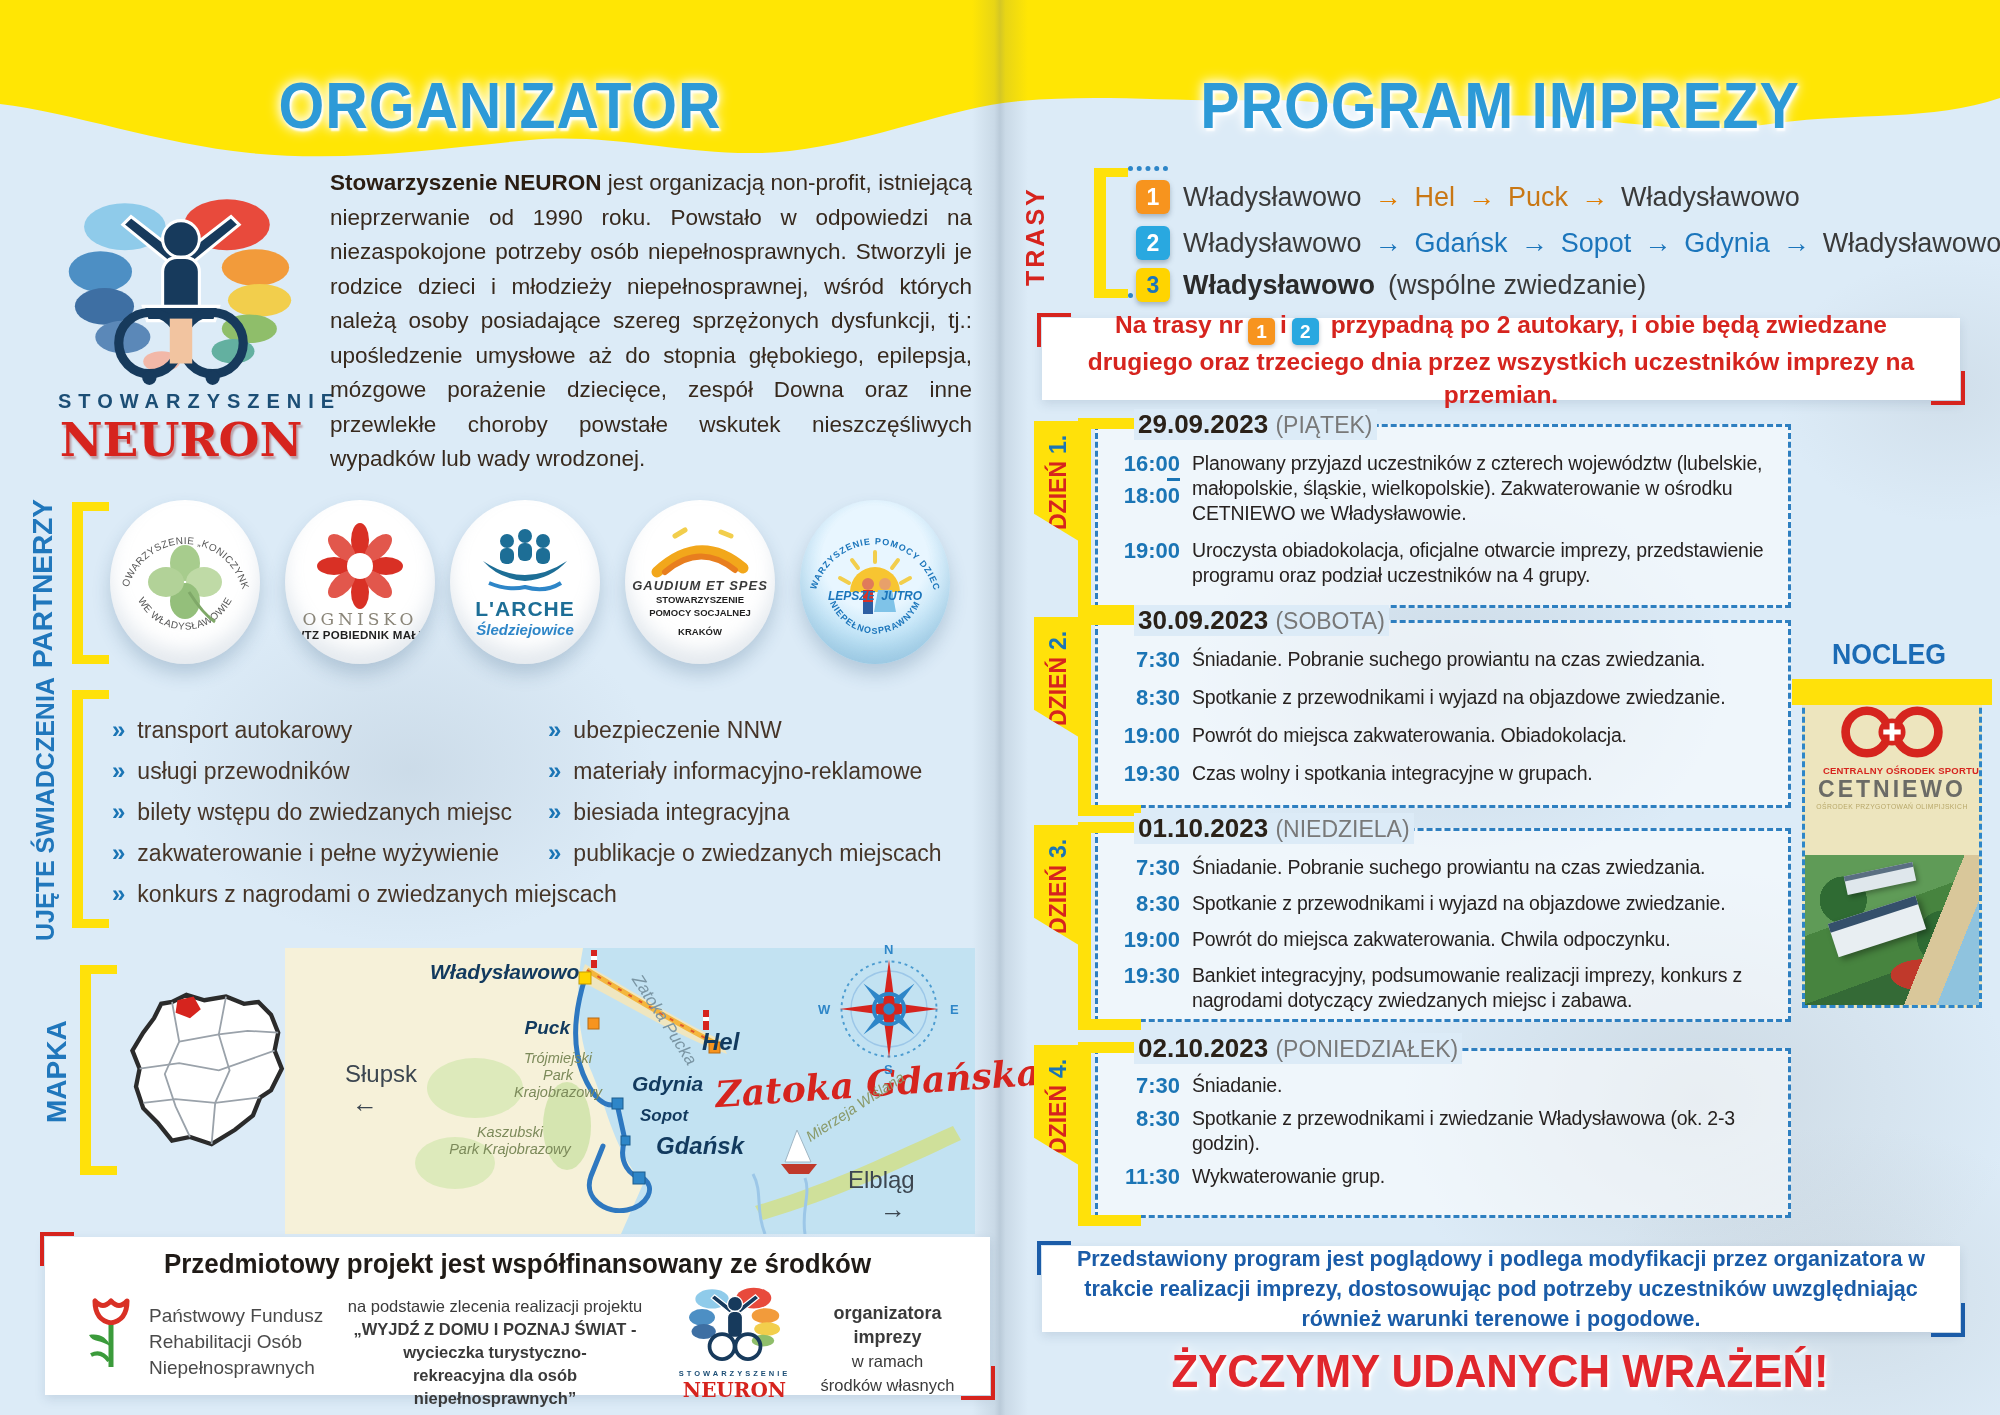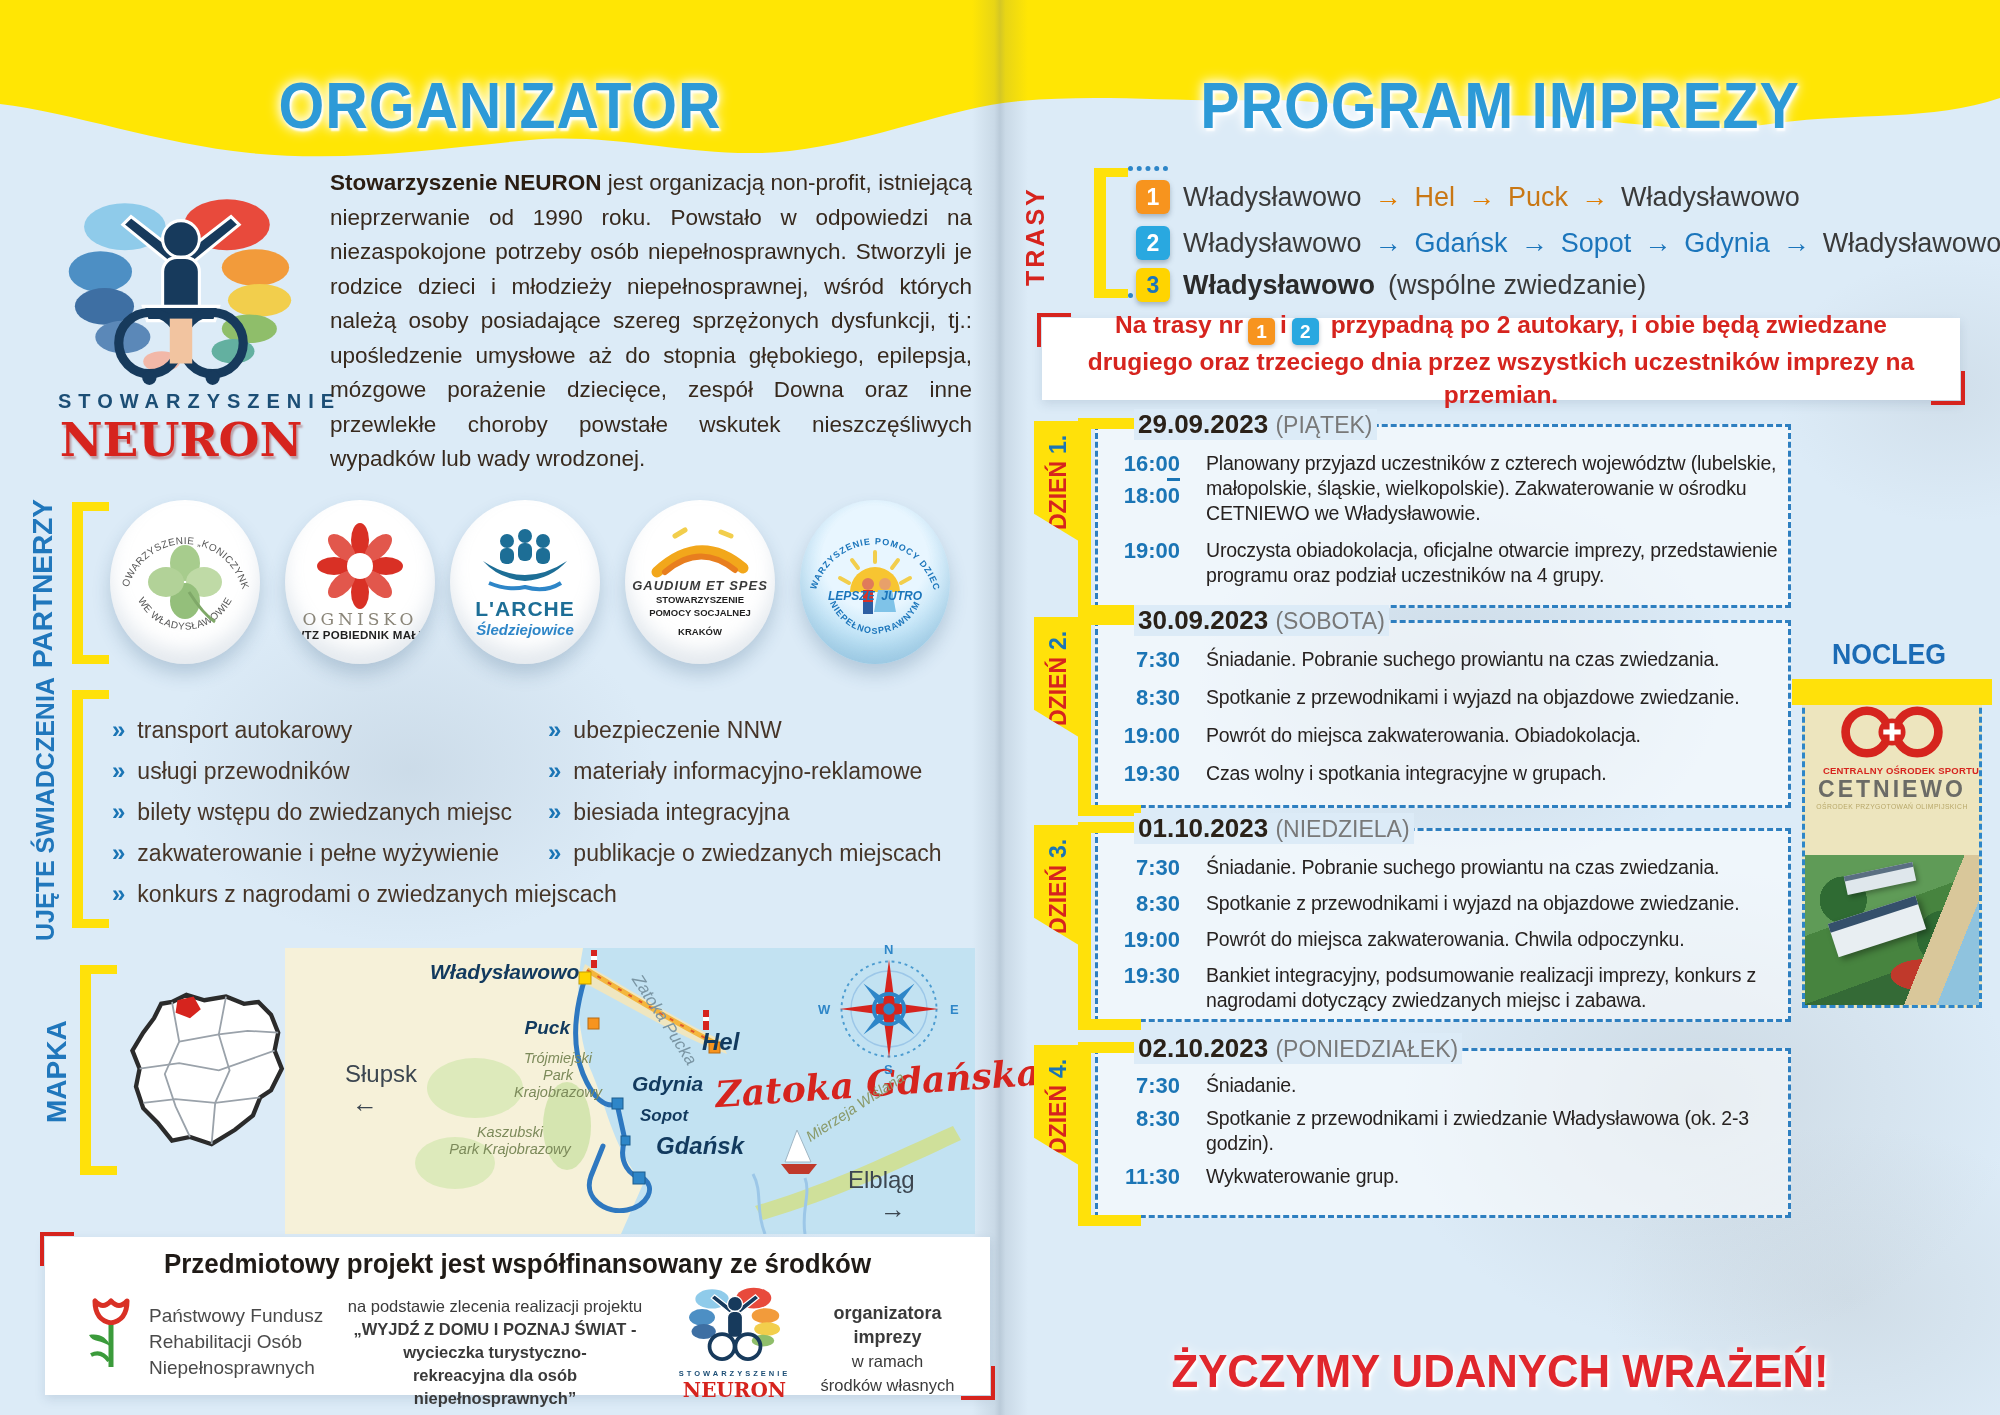--- a/index.html
+++ b/index.html
@@ -83,21 +83,21 @@
     display:flex;align-items:center;justify-content:center;box-shadow:0 4px 10px rgba(60,90,120,.15);}
   .rednote p{margin:0;padding:4px 34px;text-align:center;font-size:24.5px;line-height:33px;color:#d6241e;font-weight:600;}
   .badge{display:inline-flex;width:27px;height:27px;border-radius:5px;align-items:center;justify-content:center;
     font-size:19px;font-weight:800;color:#fff;vertical-align:-5px;margin:0 5px;box-shadow:0 2px 4px rgba(60,80,100,.35);}
   .badge-o{background:#f7941e;} .badge-b{background:#29a8e0;}
   .daybox{position:absolute;border:3px dashed #2e7fc0;background:rgba(255,255,255,.55);}
   .daydate{position:absolute;top:-18px;left:36px;background:#dcebf7;padding:0 4px;font-size:26px;color:#2a2118;white-space:nowrap;}
   .daydate b{font-weight:800;}
   .daydate .wd{color:#787878;font-size:23px;font-weight:400;}
   .dayrows{position:absolute;left:14px;right:10px;top:24px;display:flex;flex-direction:column;}
-  .dayrow{display:grid;grid-template-columns:68px 1fr;column-gap:26px;align-items:start;}
+  .dayrow{display:grid;grid-template-columns:68px 1fr;column-gap:12px;align-items:start;}
   .daytime{font-size:22px;font-weight:800;color:#1b75b5;text-align:right;line-height:25px;}
   .daytime.stack{display:flex;flex-direction:column;align-items:flex-end;}
   .tdash{width:13px;border-bottom:3px solid #1b75b5;margin:2px 0;}
   .daytext{font-size:19.5px;line-height:25px;color:#272220;letter-spacing:-.2px;}
   .dayflag{position:absolute;left:-64px;top:-6px;width:48px;height:122px;background:#ffe10a;
     clip-path:polygon(0 0,100% 0,100% 100%,0 76%);box-shadow:2px 2px 4px rgba(80,90,60,.3);}
   .flagtxt{position:absolute;inset:0;writing-mode:vertical-rl;transform:rotate(180deg);
     display:flex;align-items:center;justify-content:center;gap:7px;padding-bottom:0;font-weight:800;font-size:23px;}
   .flagtxt .fw{color:#d6241e;} .flagtxt .fn{color:#1b75b5;}
   .daybr{position:absolute;left:-20px;top:-9px;bottom:-11px;width:50px;
@@ -607,16 +607,21 @@
           <div class="daytime">8:30</div>
           <div class="daytext">Spotkanie z przewodnikami i zwiedzanie Władysławowa (ok. 2-3 godzin).</div>
         </div>
       <div class="dayrow">
           <div class="daytime">11:30</div>
           <div class="daytext">Wykwaterowanie grup.</div>
         </div>
     </div>
   </section>
 
+  <div class="bluenote">
+    <span class="cm cm-tl cm-blue"></span>
+    <span class="cm cm-br cm-blue"></span>
+    <p>Przedstawiony program jest poglądowy i podlega modyfikacji przez organizatora w trakcie realizacji imprezy, dostosowując pod potrzeby uczestników uwzględniając również warunki terenowe i pogodowe.</p>
+  </div>
 
   <div class="farewell">ŻYCZYMY UDANYCH WRAŻEŃ!</div>
 
 </div>
 
 </body></html>

